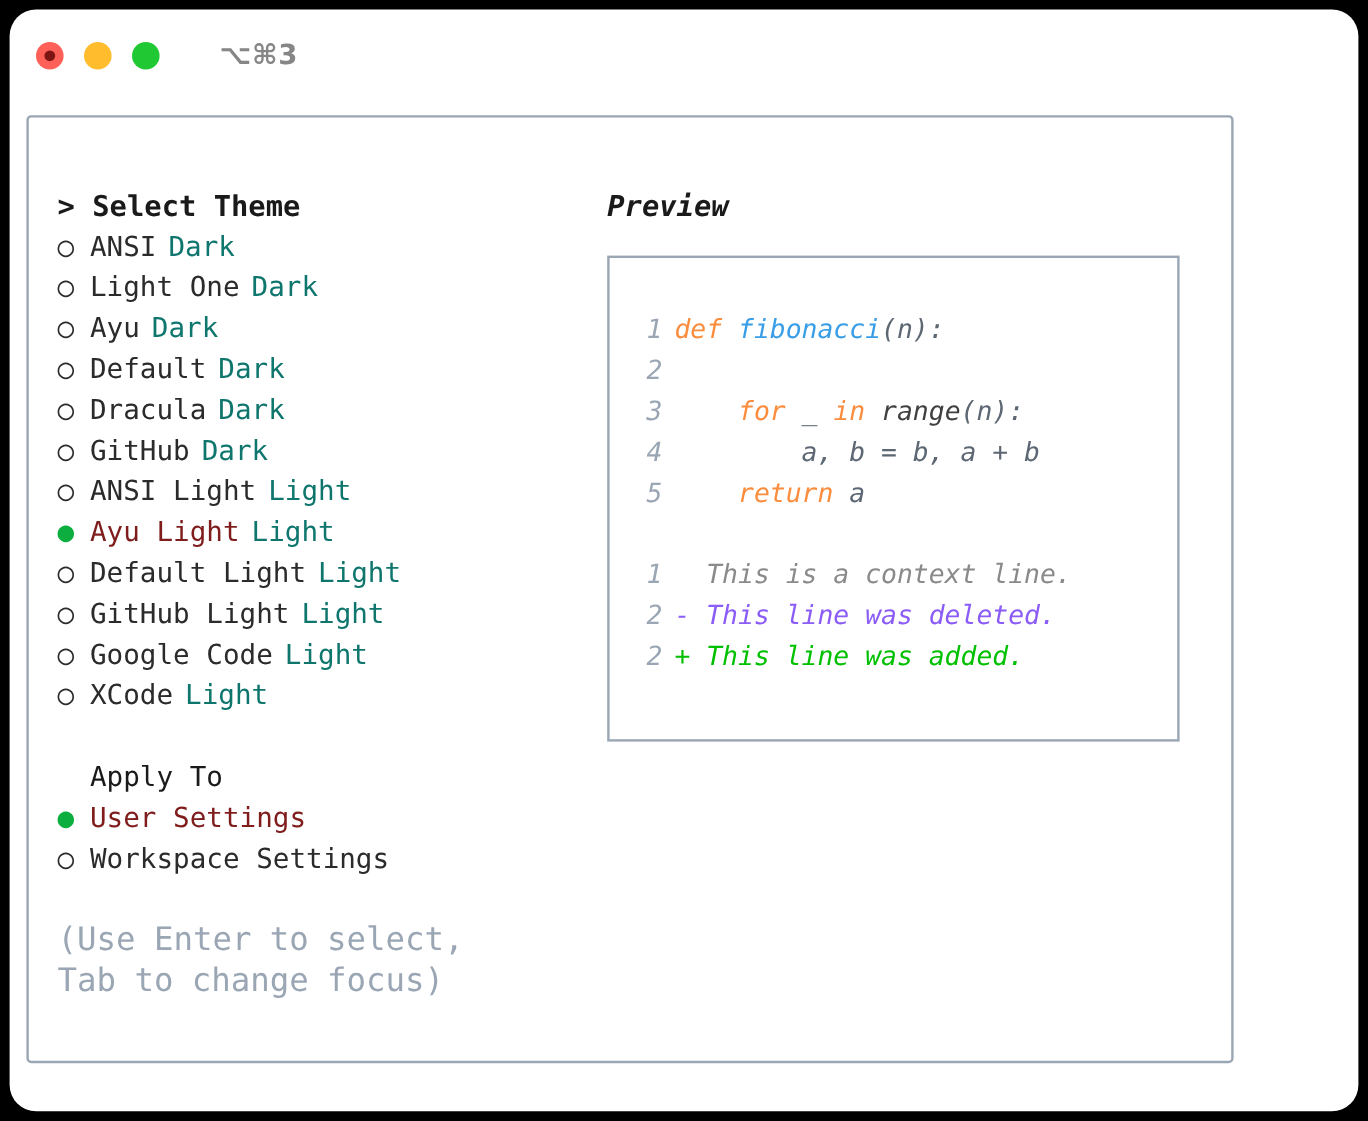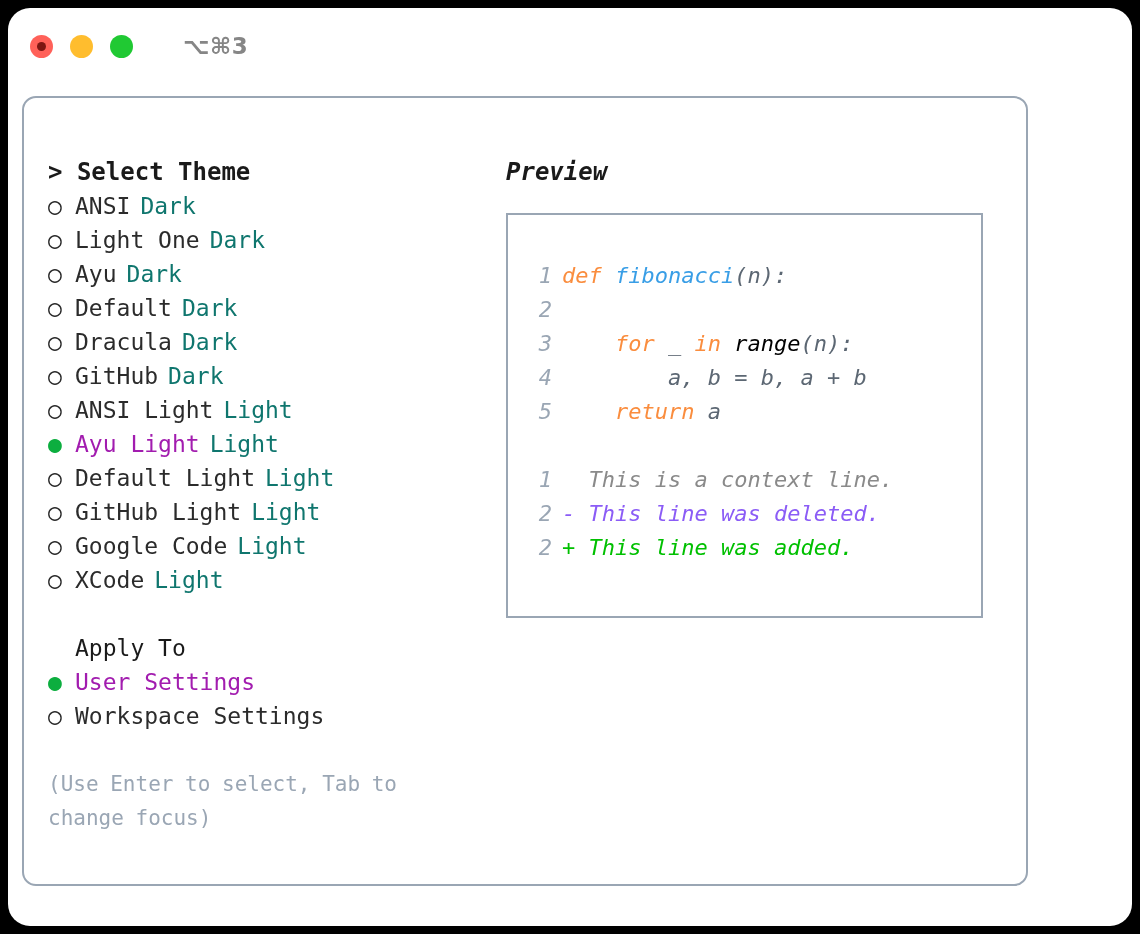--- a/index.html
+++ b/index.html
@@ -77,21 +77,21 @@
   }
 
   
   .panel {
     position: absolute;
     left: 14px;
     top: 88px;
     width: 1006px;
     height: 790px;
     border: 2px solid #9aa6b4;
-    border-radius: 14px;
+    border-radius: 4px;
     background: #ffffff;
   }
 
   
   .columns {
     position: absolute;
     left: 0; top: 0;
     width: 100%; height: 100%;
     display: flex;
   }
@@ -133,40 +133,40 @@
     width: 27px;
     flex: 0 0 27px;
     font-size: 23px;
     color: #2b2b2b;
   }
   .opt-marker.selected { color: #0cae3f; }
 
   .opt-label {
     color: #2b2b2b;
   }
-  .opt-row.selected .opt-label { color: #a21caf; }
+  .opt-row.selected .opt-label { color: #7f1d1d; }
 
   .opt-variant {
     color: #0f766e;
     margin-left: 10px;
   }
 
   .section-gap { height: 34px; }
 
   .sub-heading {
     font-size: 23px;
     color: #1a1a1a;
     line-height: 34px;
     padding-left: 27px;
     white-space: pre;
   }
 
   .hint {
     margin-top: 34px;
-    font-size: 21px;
+    font-size: 27px;
     line-height: 34px;
     color: #9aa6b4;
     width: 400px;
     word-spacing: -1px;
   }
 
   
   .preview-box {
     position: absolute;
     left: 12px;
@@ -192,21 +192,21 @@
     text-align: right;
     color: #9aa6b4;
     margin-right: 10px;
   }
 
   .code-text { color: #3d4852; }
 
   .tok-kw      { color: #fa8d3e; }
   .tok-fn      { color: #399ee6; }
   .tok-num     { color: #a37acc; }
-  .tok-builtin { color: #000000; }
+  .tok-builtin { color: #404040; }
   .tok-plain   { color: #5c6773; }
 
   .blank-line { height: 34px; }
 
   .diff-ctx { color: #8a8a8a; }
   .diff-del { color: #8b5cf6; }
   .diff-add { color: #00c000; }
 </style>
 </head>
 <body>

